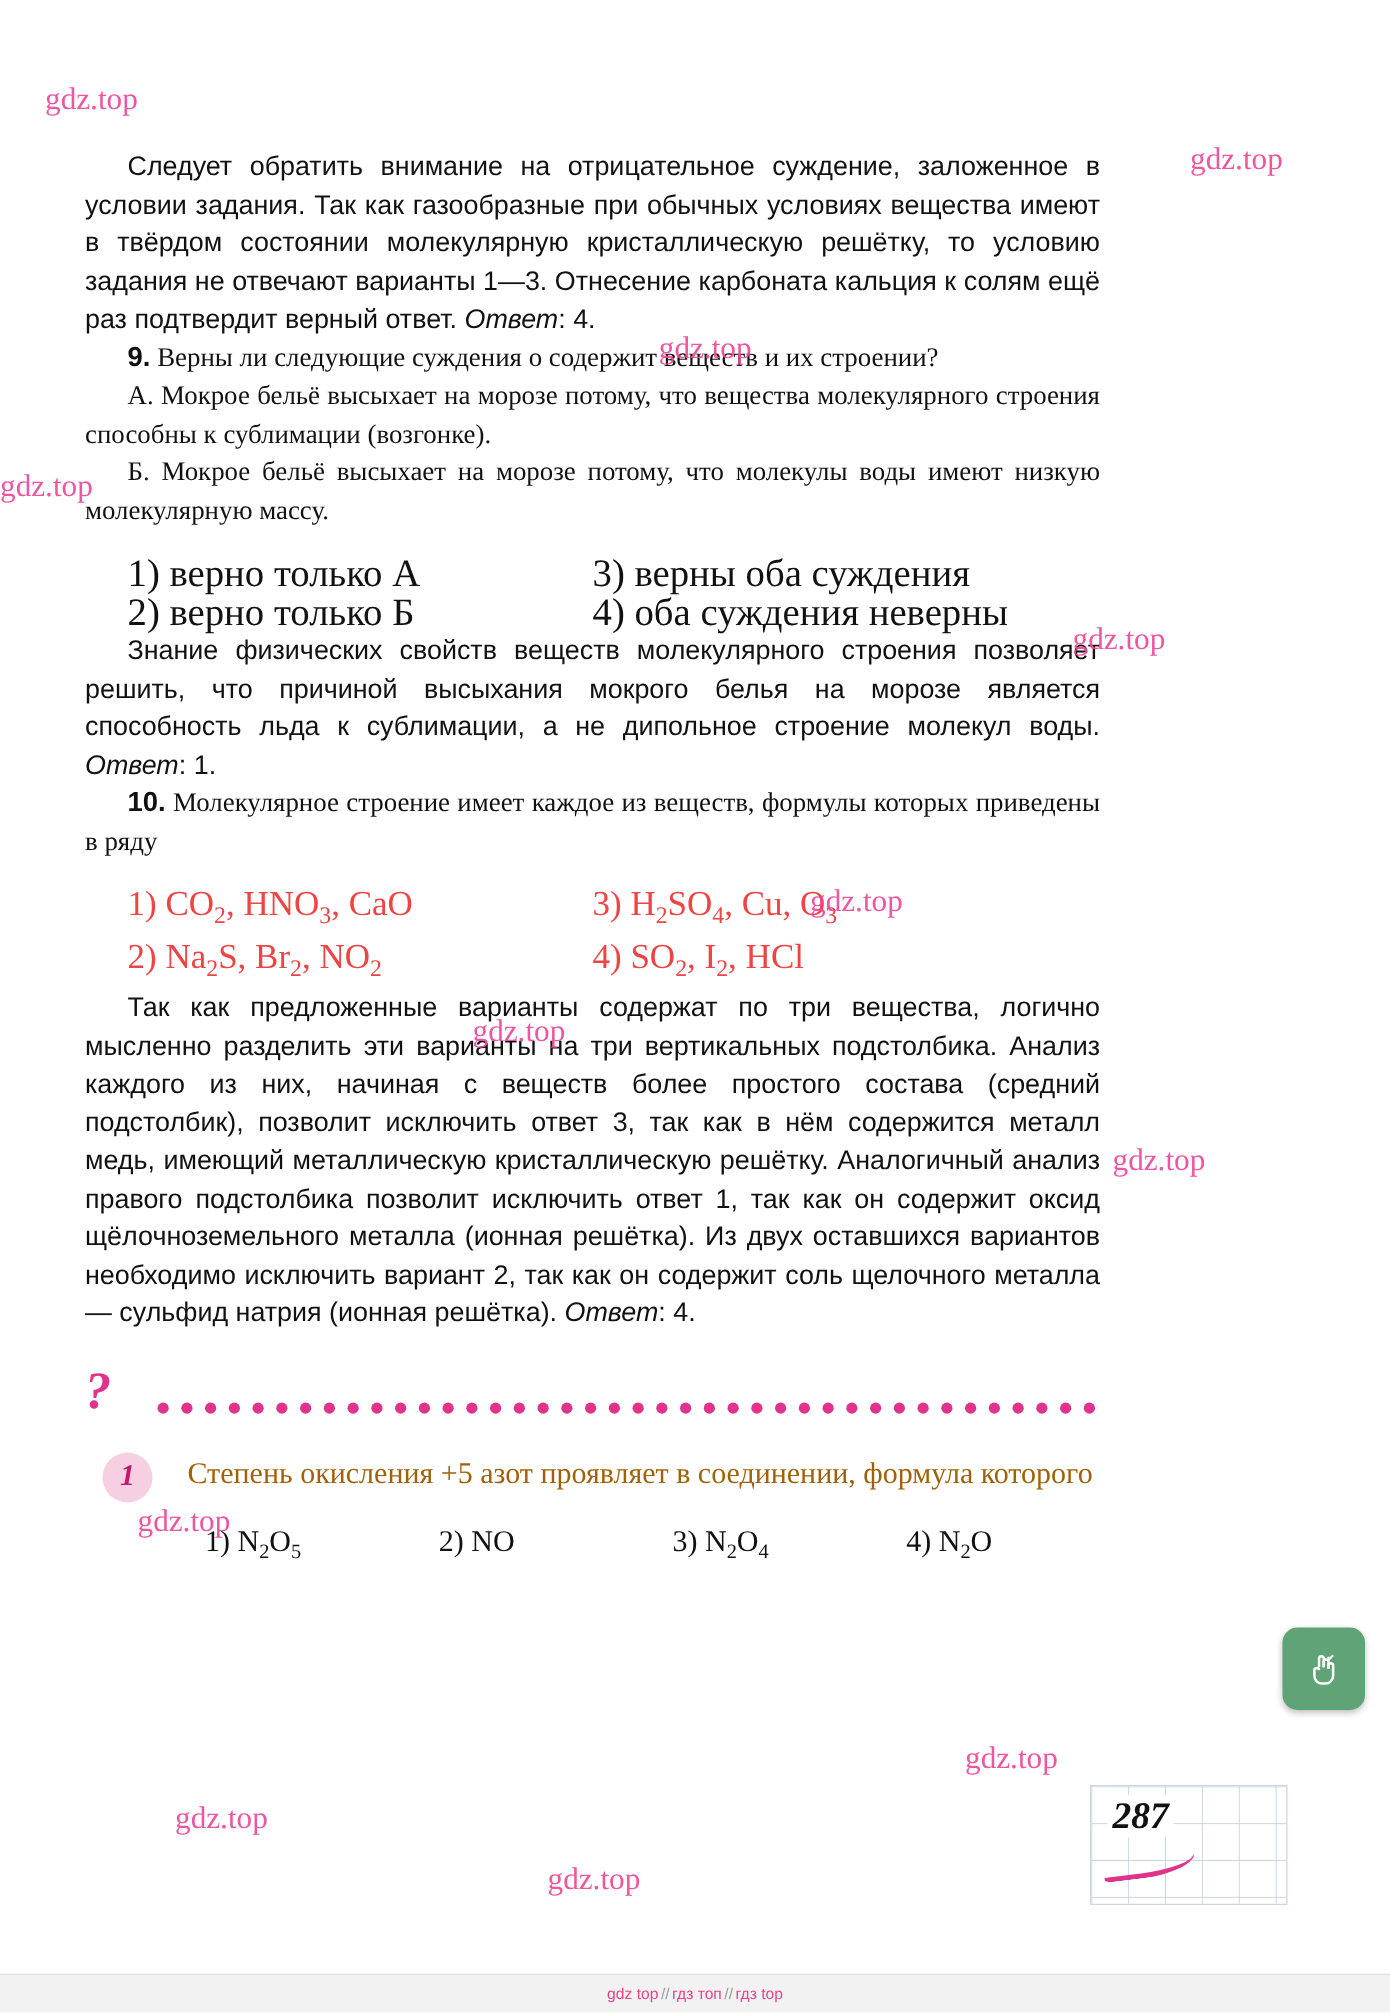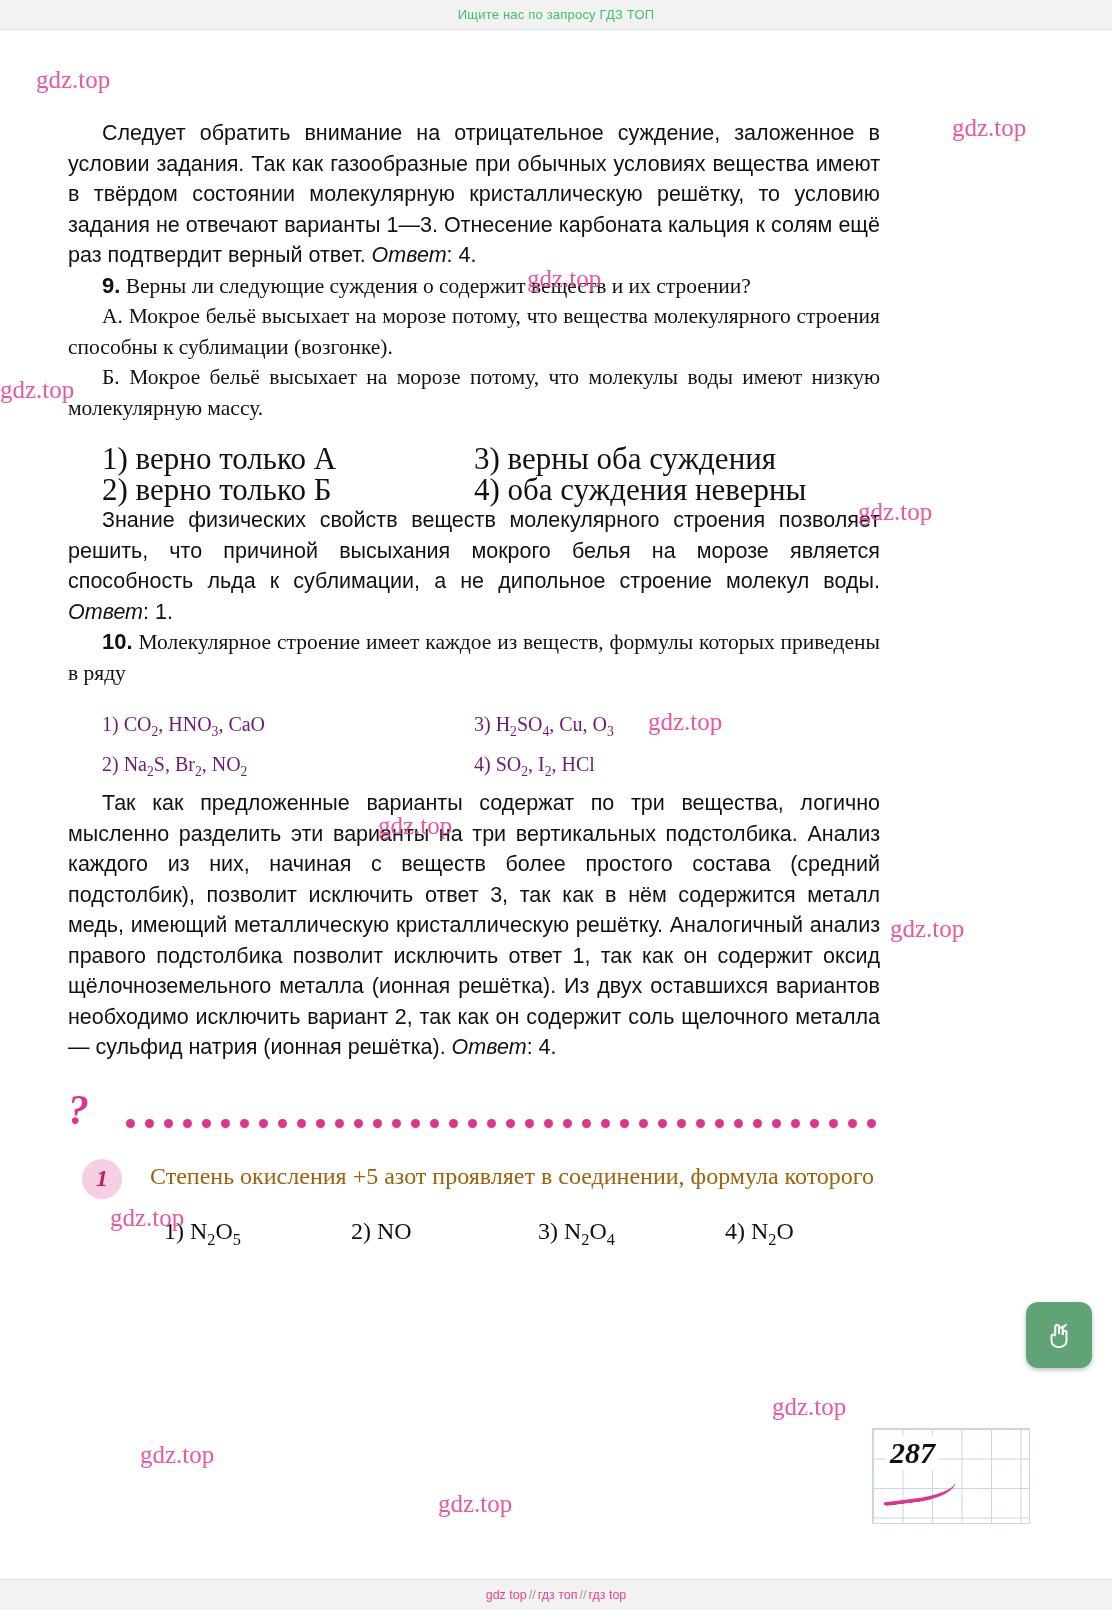--- a/index.html
+++ b/index.html
@@ -94,23 +94,23 @@
     line-height: 31px;
     color: #111;
   }
   .opts .col { width: 50%; }
   .opts .col.first { padding-left: 34px; box-sizing: border-box;}
 
   .formula-row {
     display: flex;
     width: 100%;
     font-family: "Liberation Serif", serif;
-    font-size: 20px;
+    font-size: 28px;
     line-height: 32px;
-    color: #701a75;
+    color: #ef4444;
   }
   .formula-row .c1 { width: 50%; padding-left: 34px; box-sizing: border-box; }
   .formula-row .c2 { width: 50%; }
   sub { font-size: 0.68em; }
 
   
   .sep-row {
     position: relative;
     height: 54px;
     margin-top: 26px;
@@ -251,23 +251,20 @@
     opacity: .92;
     white-space: nowrap;
     pointer-events: none;
   }
 </style>
 </head>
 <body>
 
 <div class="page">
 
-  <div class="top-banner">
-    <span>Ищите нас по запросу ГДЗ ТОП</span>
-  </div>
 
   <div class="sheet">
 
     <div class="content">
 
       <p class="para sans indent"><span>Следует обратить внимание на отрицательное суждение, заложенное в условии задания. Так как газообразные при обычных условиях вещества имеют в твёрдом состоянии молекулярную кристаллическую решётку, то условию задания не отвечают варианты 1—3. Отнесение карбоната кальция к солям ещё раз подтвердит верный ответ. </span><span class="ital">Ответ</span><span>: 4.</span></p>
 
       <p class="para serif indent gap-md"><span class="bold sans" style="font-size:22px">9.</span> <span>Верны ли следующие суждения о содержит веществ и их строении?</span></p>
 
       <p class="para serif indent gap-sm">А. Мокрое бельё высыхает на морозе потому, что вещества молекулярного строения способны к сублимации (возгонке).</p>

